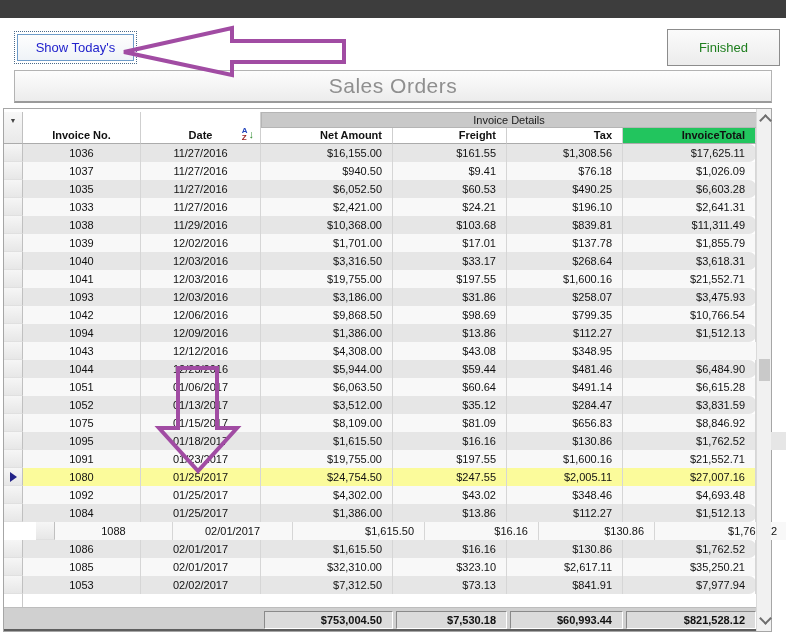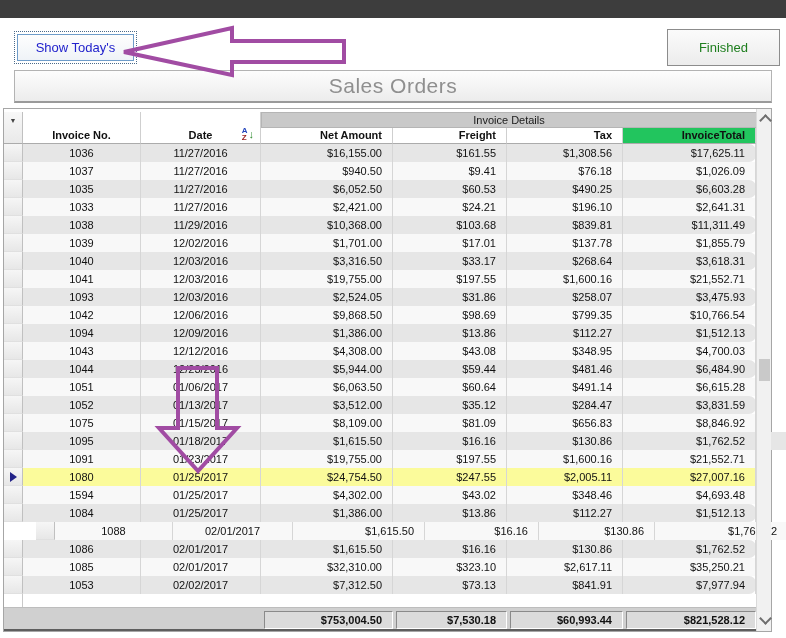--- a/index.html
+++ b/index.html
@@ -204,21 +204,21 @@
           <div class="cell center" style="left: 137px; width: 120px;">12/03/2016</div>
           <div class="cell money" style="left: 257px; width: 132px;">$19,755.00</div>
           <div class="cell money" style="left: 389px; width: 114px;">$197.55</div>
           <div class="cell money" style="left: 503px; width: 116px;">$1,600.16</div>
           <div class="cell money" style="left: 619px; width: 133px;">$21,552.71</div>
         </div>
         <div class="row even" style="top: 179px;">
           <div class="cell ind" style="left: 0px; width: 19px;"></div>
           <div class="cell center" style="left: 19px; width: 118px;">1093</div>
           <div class="cell center" style="left: 137px; width: 120px;">12/03/2016</div>
-          <div class="cell money" style="left: 257px; width: 132px;">$2,524.05</div>
+          <div class="cell money" style="left: 257px; width: 132px;">$3,186.00</div>
           <div class="cell money" style="left: 389px; width: 114px;">$31.86</div>
           <div class="cell money" style="left: 503px; width: 116px;">$258.07</div>
           <div class="cell money" style="left: 619px; width: 133px;">$3,475.93</div>
         </div>
         <div class="row odd" style="top: 197px;">
           <div class="cell ind" style="left: 0px; width: 19px;"></div>
           <div class="cell center" style="left: 19px; width: 118px;">1042</div>
           <div class="cell center" style="left: 137px; width: 120px;">12/06/2016</div>
           <div class="cell money" style="left: 257px; width: 132px;">$9,868.50</div>
           <div class="cell money" style="left: 389px; width: 114px;">$98.69</div>
@@ -234,21 +234,20 @@
           <div class="cell money" style="left: 503px; width: 116px;">$112.27</div>
           <div class="cell money" style="left: 619px; width: 133px;">$1,512.13</div>
         </div>
         <div class="row odd" style="top: 233px;">
           <div class="cell ind" style="left: 0px; width: 19px;"></div>
           <div class="cell center" style="left: 19px; width: 118px;">1043</div>
           <div class="cell center" style="left: 137px; width: 120px;">12/12/2016</div>
           <div class="cell money" style="left: 257px; width: 132px;">$4,308.00</div>
           <div class="cell money" style="left: 389px; width: 114px;">$43.08</div>
           <div class="cell money" style="left: 503px; width: 116px;">$348.95</div>
-          <div class="cell money" style="left: 619px; width: 133px;">$4,700.03</div>
         </div>
         <div class="row even" style="top: 251px;">
           <div class="cell ind" style="left: 0px; width: 19px;"></div>
           <div class="cell center" style="left: 19px; width: 118px;">1044</div>
           <div class="cell center" style="left: 137px; width: 120px;">12/23/2016</div>
           <div class="cell money" style="left: 257px; width: 132px;">$5,944.00</div>
           <div class="cell money" style="left: 389px; width: 114px;">$59.44</div>
           <div class="cell money" style="left: 503px; width: 116px;">$481.46</div>
           <div class="cell money" style="left: 619px; width: 133px;">$6,484.90</div>
         </div>
@@ -303,21 +302,21 @@
           </div>
           <div class="cell center" style="left: 19px; width: 118px;">1080</div>
           <div class="cell center" style="left: 137px; width: 120px;">01/25/2017</div>
           <div class="cell money" style="left: 257px; width: 132px;">$24,754.50</div>
           <div class="cell money" style="left: 389px; width: 114px;">$247.55</div>
           <div class="cell money" style="left: 503px; width: 116px;">$2,005.11</div>
           <div class="cell money" style="left: 619px; width: 133px;">$27,007.16</div>
         </div>
         <div class="row odd" style="top: 377px;">
           <div class="cell ind" style="left: 0px; width: 19px;"></div>
-          <div class="cell center" style="left: 19px; width: 118px;">1594</div>
+          <div class="cell center" style="left: 19px; width: 118px;">1092</div>
           <div class="cell center" style="left: 137px; width: 120px;">01/25/2017</div>
           <div class="cell money" style="left: 257px; width: 132px;">$4,302.00</div>
           <div class="cell money" style="left: 389px; width: 114px;">$43.02</div>
           <div class="cell money" style="left: 503px; width: 116px;">$348.46</div>
           <div class="cell money" style="left: 619px; width: 133px;">$4,693.48</div>
         </div>
         <div class="row even" style="top: 395px;">
           <div class="cell ind" style="left: 0px; width: 19px;"></div>
           <div class="cell center" style="left: 19px; width: 118px;">1084</div>
           <div class="cell center" style="left: 137px; width: 120px;">01/25/2017</div>

